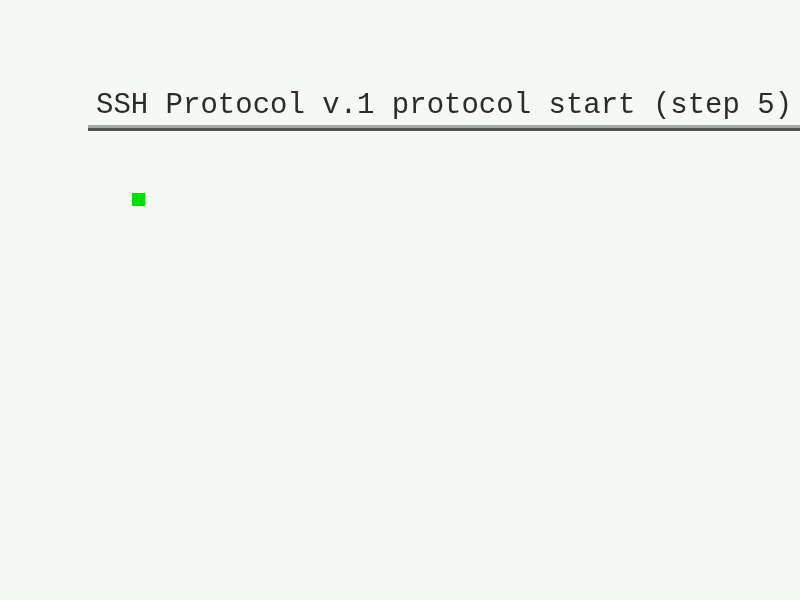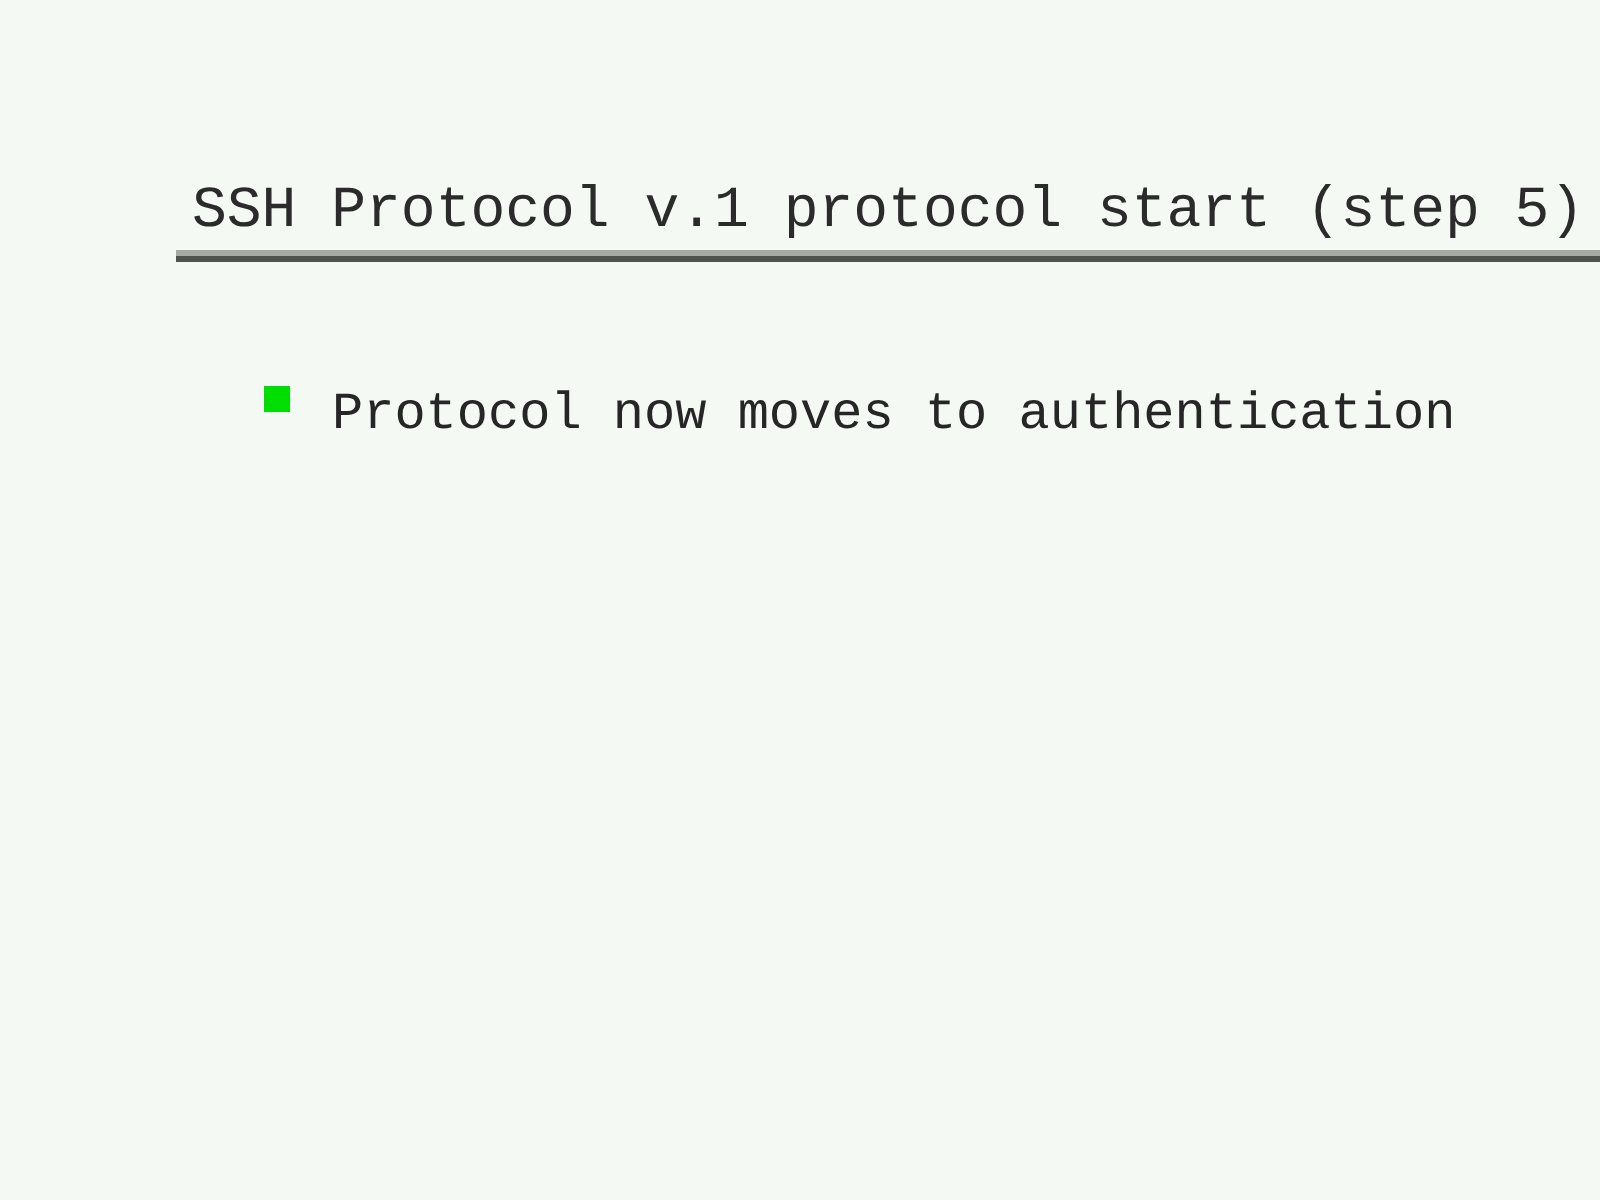--- a/index.html
+++ b/index.html
@@ -65,17 +65,16 @@
 
 <div class="slide">
 
   <h1 class="slide-title">SSH Protocol v.1 protocol start (step 5)</h1>
 
   <div class="title-rule"></div>
 
   <ul class="bullet-list">
     <li class="bullet-item">
       <span class="bullet-square"></span>
-      <span>Protocol now moves to authentication</span>
     </li>
   </ul>
 
 </div>
 
 </body></html>

